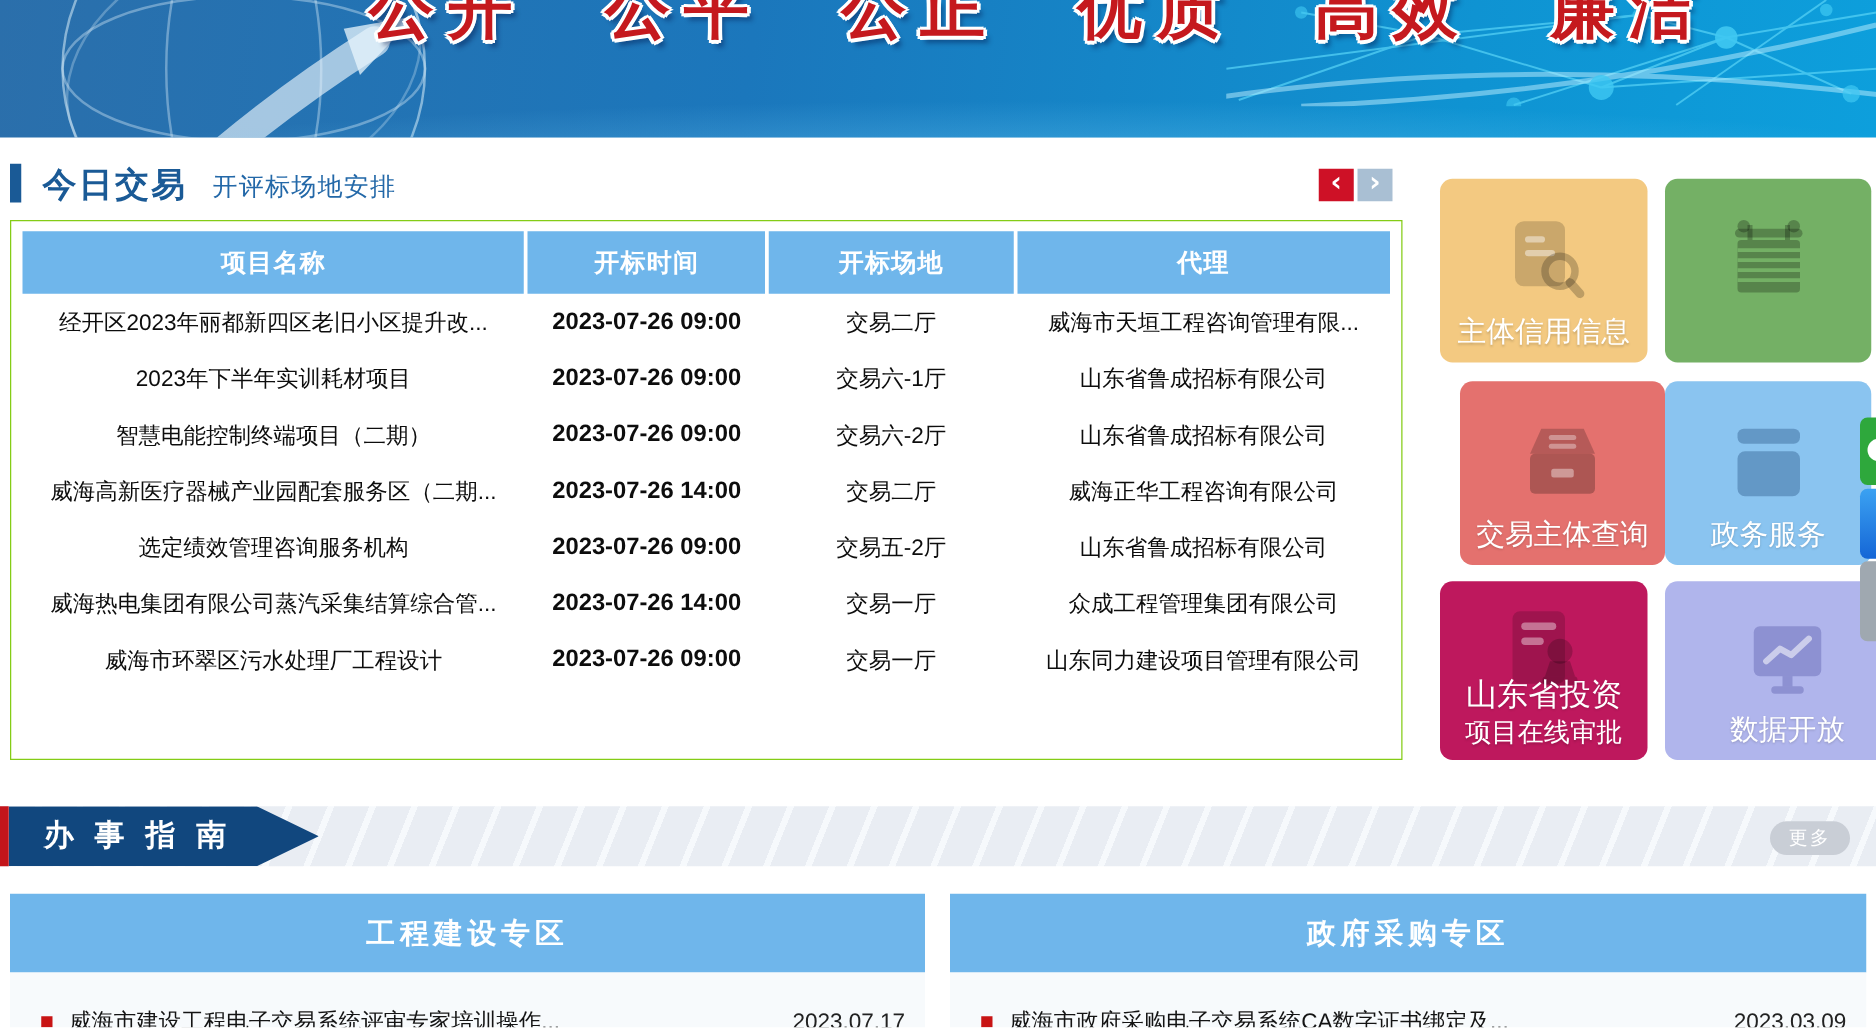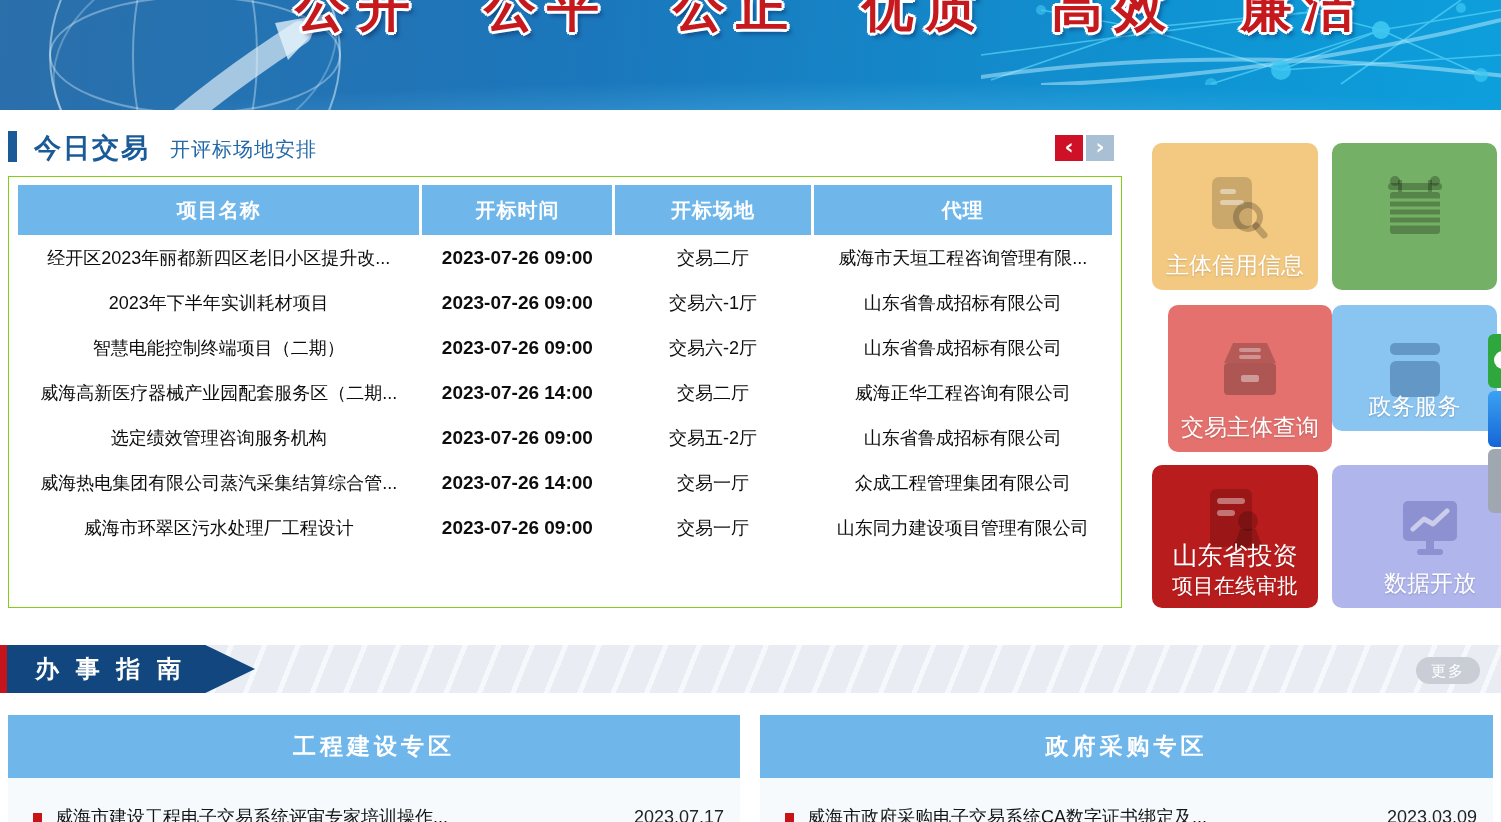--- a/index.html
+++ b/index.html
@@ -44,21 +44,21 @@
   .tile { position:absolute; border-radius:10px; color:#fff; text-align:center; cursor:pointer; overflow:hidden; }
   .tile svg { position:absolute; top:26px; left:50%; transform:translateX(-50%); }
   .tile-label { position:absolute; bottom:9px; left:0; width:100%; font-size:23px;
                 text-shadow:0 1px 2px rgba(0,0,0,.18); white-space:nowrap; }
   .tile-label-main { position:absolute; bottom:36px; left:0; width:100%; font-size:25px; text-shadow:0 1px 2px rgba(0,0,0,.18); }
   .tile-label-sub  { position:absolute; bottom:8px; left:0; width:100%; font-size:21px; text-shadow:0 1px 2px rgba(0,0,0,.18); }
   #tile-0 { left:0;   top:0;   width:166px; height:147px; }
   #tile-1 { left:180px;top:0;  width:165px; height:147px; }
   #tile-1 .tile-label { font-size:22px; }
   #tile-2 { left:16px;   top:162px; width:164px; height:147px; }
-  #tile-3 { left:180px;top:162px; width:165px; height:126px; }
+  #tile-3 { left:180px;top:162px; width:165px; height:147px; }
   #tile-4 { left:0;   top:322px; width:166px; height:143px; }
   #tile-4 svg { top:18px; }
   #tile-5 { left:180px;top:322px; width:196px; height:143px; }
 
   
   .edge-widget { position:absolute; right:0; width:13px; border-radius:6px 0 0 6px; cursor:pointer; overflow:hidden; }
   #widget-green { top:334px; height:54px; background:#2EA83C; }
   #widget-green .dot { position:absolute; left:6px; top:17px; width:18px; height:18px; border-radius:50%; background:#fff; }
   #widget-blue  { top:391px; height:56px; background:linear-gradient(180deg,#3BA2F2,#1566D6); }
   #widget-gray  { top:449px; height:64px; background:#9FA8B0; }
@@ -254,21 +254,21 @@
       </svg>
       <div class="tile-label">交易主体查询</div>
     </div>
     <div class="tile" id="tile-3" style="background: rgb(138, 196, 240);">
       <svg width="78" height="78" viewBox="0 0 78 78">
         <rect x="14" y="12" width="50" height="12" rx="5" fill="rgba(0,40,90,0.28)"></rect>
         <rect x="14" y="30" width="50" height="36" rx="6" fill="rgba(0,40,90,0.28)"></rect>
       </svg>
       <div class="tile-label">政务服务</div>
     </div>
-    <div class="tile" id="tile-4" style="background: #b91c1c;">
+    <div class="tile" id="tile-4" style="background: #be185d;">
       <svg width="78" height="78" viewBox="0 0 78 78">
         <rect x="14" y="6" width="42" height="58" rx="6" fill="rgba(0,0,0,0.16)"></rect>
         <rect x="21" y="15" width="28" height="6" rx="3" fill="rgba(255,255,255,0.4)"></rect>
         <rect x="21" y="27" width="18" height="6" rx="3" fill="rgba(255,255,255,0.4)"></rect>
         <circle cx="52" cy="38" r="10" fill="rgba(0,0,0,0.2)"></circle>
         <path d="M44,46 h16 l4,12 h-24 z" fill="rgba(0,0,0,0.2)"></path>
         <rect x="38" y="58" width="28" height="7" rx="3" fill="rgba(0,0,0,0.2)"></rect>
       </svg>
       <div class="tile-label-main">山东省投资</div>
       <div class="tile-label-sub">项目在线审批</div>

